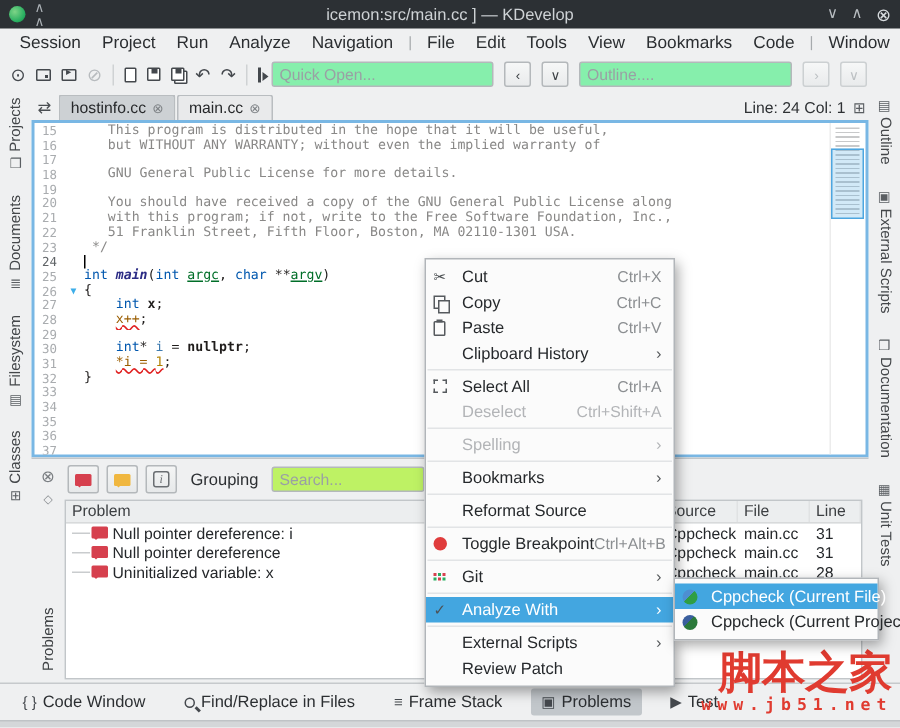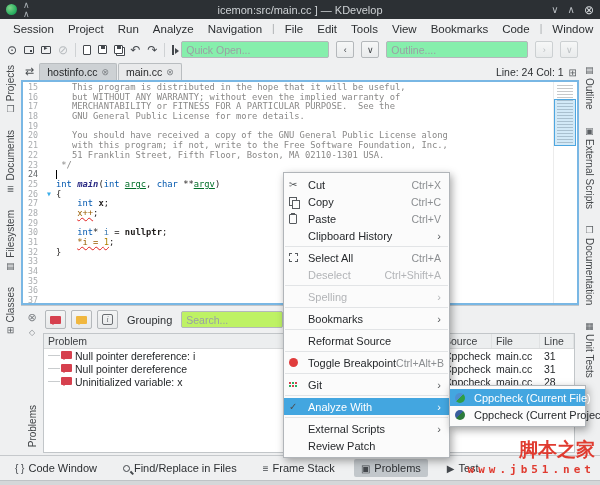--- a/index.html
+++ b/index.html
@@ -141,21 +141,21 @@
   .ic-sel { width:9px; height:9px; border:1px dashed #565a5e; }
   .ic-bp { width:9px; height:9px; border-radius:50%; background:#e03c3c; }
   .ic-git { display:grid; grid-template-columns:2px 2px 2px; grid-auto-rows:2px; gap:1px; }
   .ic-git i:nth-child(odd) { background:#d6404e; } .ic-git i:nth-child(even) { background:#27ae60; }
   .ic-check { font-size:10px; color:#4d5154; }
   .ic-cpp { width:10px; height:10px; border-radius:50%; background:linear-gradient(135deg,#4d8fd1 0 45%,#2f9e44 45% 100%); }
   .ic-cpp.dark { background:linear-gradient(135deg,#3a5f9e 0 45%,#2b7a3b 45% 100%); }
 
   
   .watermark { position:absolute; right:5px; top:436px; text-align:right; z-index:40; color:#e03b30; pointer-events:none; }
-  .wm1 { font-family:"Liberation Serif", serif; font-weight:bold; font-size:19px; line-height:27px; }
+  .wm1 { font-family:"Liberation Serif", serif; font-weight:bold; font-size:29px; line-height:27px; }
   .wm2 { font-family:"DejaVu Sans Mono", monospace; font-weight:bold; font-size:11px; letter-spacing:4px; }
 </style>
 </head>
 <body>
 
 <div class="app">
 
   <div class="titlebar">
     <div class="tb-left">
       <span class="app-logo"></span>
@@ -252,21 +252,20 @@
               <span class="ct"><span class="sc">   This program is distributed in the hope that it will be useful,</span></span>
             </div>
             <div class="cl">
               <span class="ln">16</span>
               <span class="fold"></span>
               <span class="ct"><span class="sc">   but WITHOUT ANY WARRANTY; without even the implied warranty of</span></span>
             </div>
             <div class="cl">
               <span class="ln">17</span>
               <span class="fold"></span>
-              <span class="ct"><span class="sc">   MERCHANTABILITY or FITNESS FOR A PARTICULAR PURPOSE.  See the</span></span>
             </div>
             <div class="cl">
               <span class="ln">18</span>
               <span class="fold"></span>
               <span class="ct"><span class="sc">   GNU General Public License for more details.</span></span>
             </div>
             <div class="cl">
               <span class="ln">19</span>
               <span class="fold"></span>
               <span class="ct"></span>

